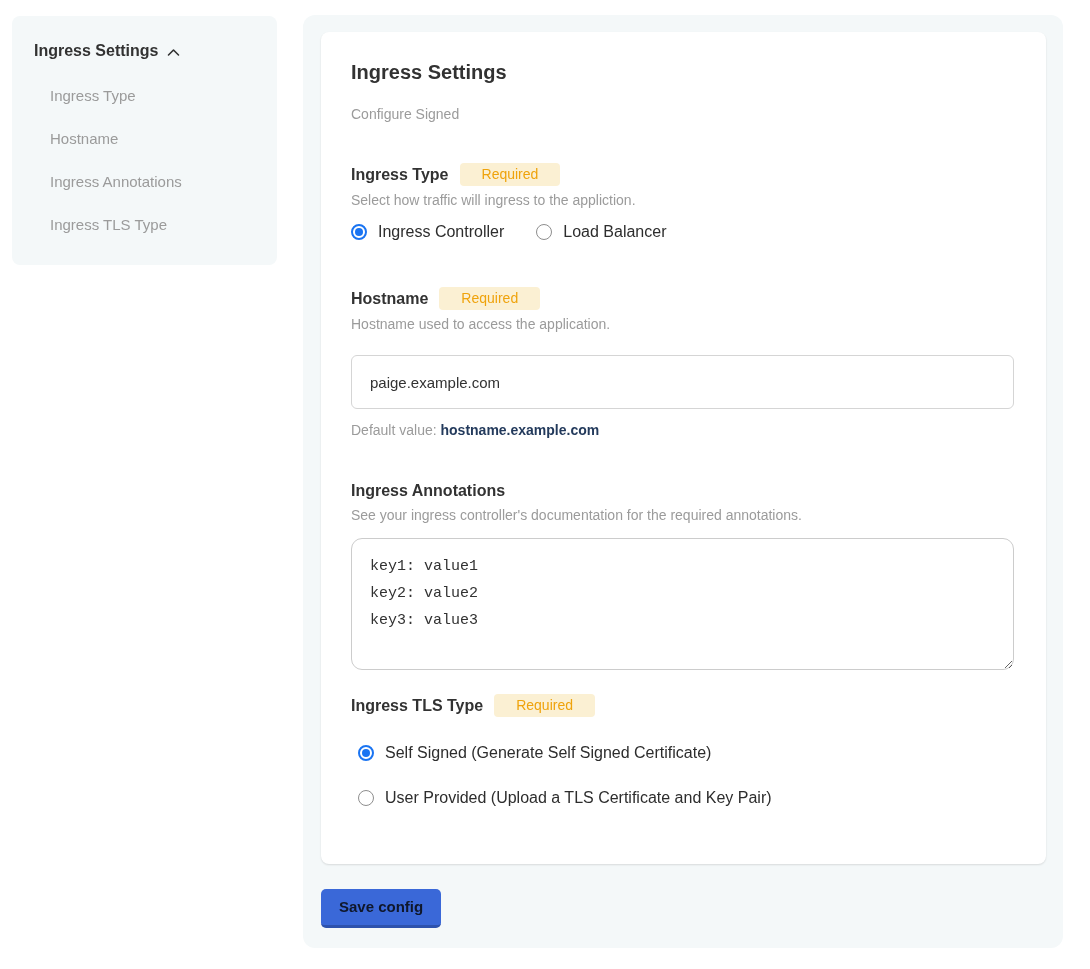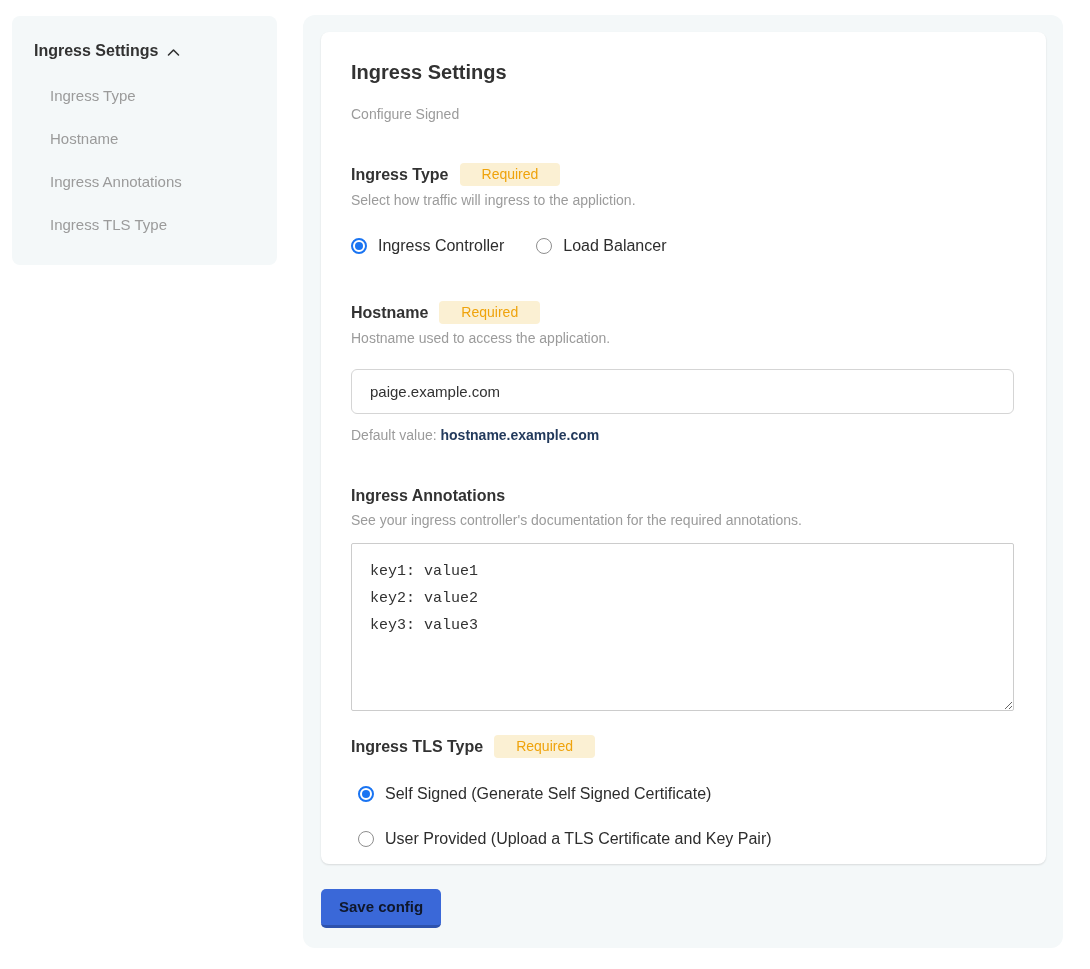--- a/index.html
+++ b/index.html
@@ -59,54 +59,54 @@
   .heading-row { display: flex; align-items: center; gap: 11px; }
   .section-heading { font-size: 16px; font-weight: 700; color: #323232; line-height: 20px; }
   .required-badge {
     background: #fbf0d3; color: #efa30c;
     font-size: 14px; line-height: 17px;
     padding: 3px 22px; border-radius: 4px;
   }
   .section-help { margin-top: 6px; font-size: 14px; color: #9b9b9b; line-height: 17px; }
 
   
-  .radio-row-inline { margin-top: 27px; display: flex; align-items: flex-start; }
+  .radio-row-inline { margin-top: 13px; display: flex; align-items: flex-start; }
   .radio-option { display: flex; align-items: center; cursor: pointer; }
   .radio-option + .radio-option { margin-left: 32px; }
   .radio {
     width: 16px; height: 16px; border-radius: 50%;
     border: 1.5px solid #8e8e8e; background: #fff;
     flex: 0 0 16px; position: relative;
   }
   .radio.checked { border: 2px solid #1a74f2; }
   .radio.checked::after {
     content: ""; position: absolute; left: 2px; top: 2px;
     width: 8px; height: 8px; border-radius: 50%;
     background: #1a74f2;
   }
   .radio-label { margin-left: 11px; font-size: 16px; color: #2d2d2d; line-height: 19px; }
 
   .radio-stack { margin-top: 4px; }
   .radio-stack .radio-option { margin-top: 26px; margin-left: 7px; }
 
   
   .text-input {
-    margin-top: 22px; width: 663px; height: 45px;
+    margin-top: 22px; width: 663px; height: 54px;
     border: 1px solid #d5d5d5; border-radius: 6px;
     padding: 0 18px; font-size: 15px; color: #323232;
     font-family: "Liberation Sans", sans-serif;
     background: #fff; outline: none; display: block;
   }
   .default-line { margin-top: 13px; font-size: 14px; line-height: 17px; }
   .default-prefix { color: #9b9b9b; }
   .default-value { color: #233a5c; font-weight: 700; }
 
   .annotations-textarea {
-    margin-top: 14px; width: 663px; height: 168px;
-    border: 1px solid #cccccc; border-radius: 2px;
+    margin-top: 14px; width: 663px; height: 132px;
+    border: 1px solid #cccccc; border-radius: 11px;
     padding: 14px 18px;
     font-family: "Liberation Mono", "DejaVu Sans Mono", monospace;
     font-size: 15px; line-height: 27px; color: #323232;
     resize: both; outline: none; display: block; background: #fff;
   }
 
   
   .save-button {
     margin-top: 25px;
     display: inline-block;

